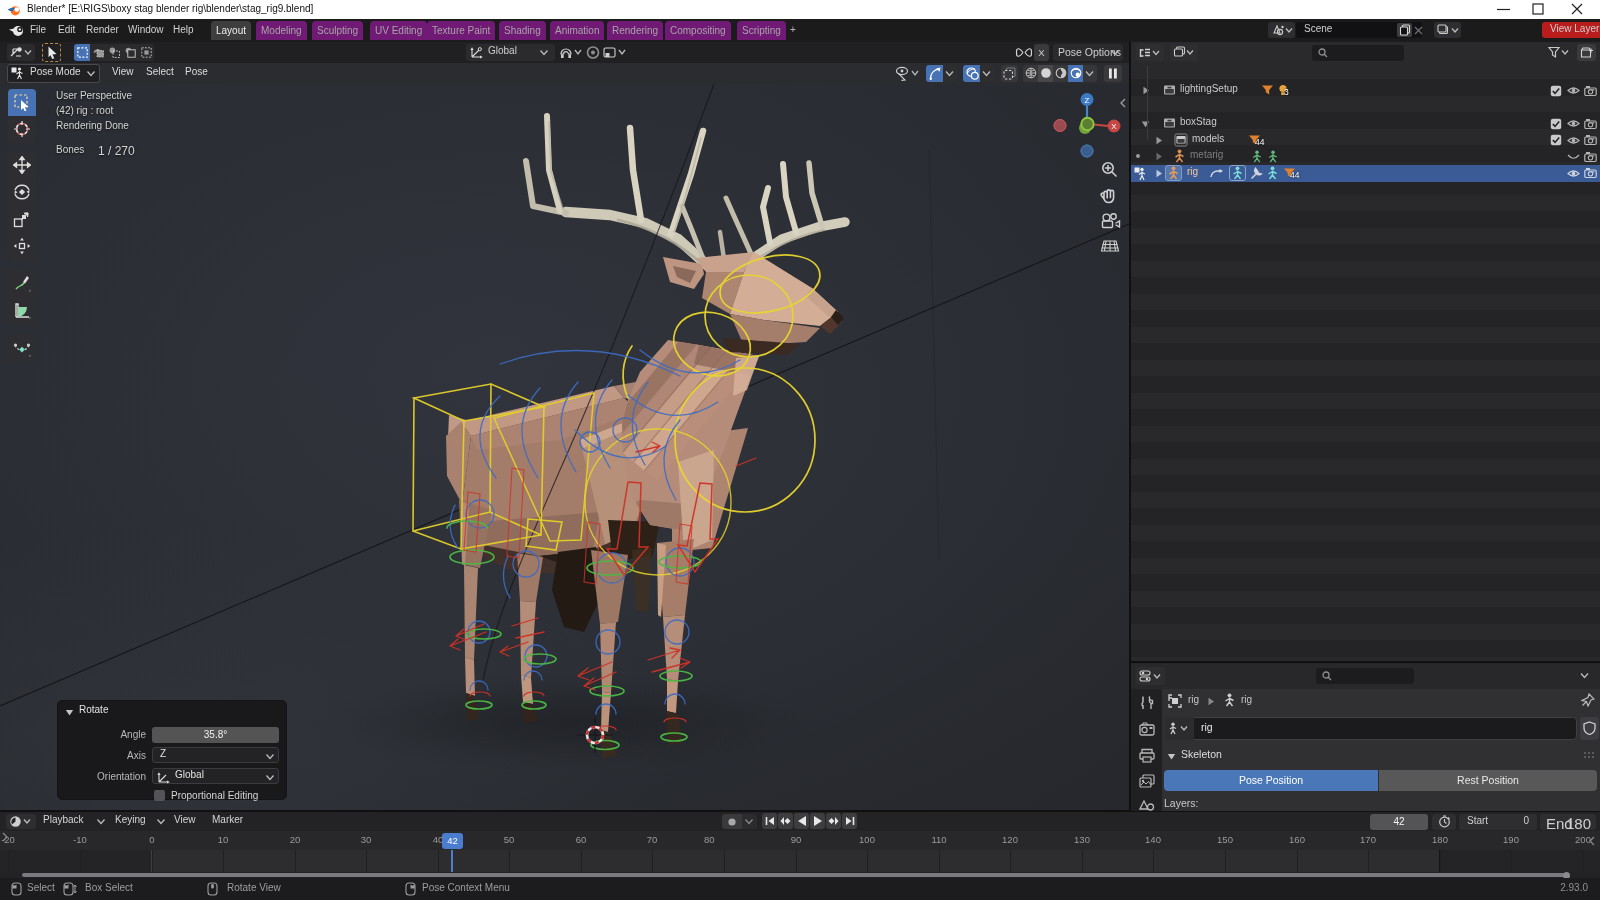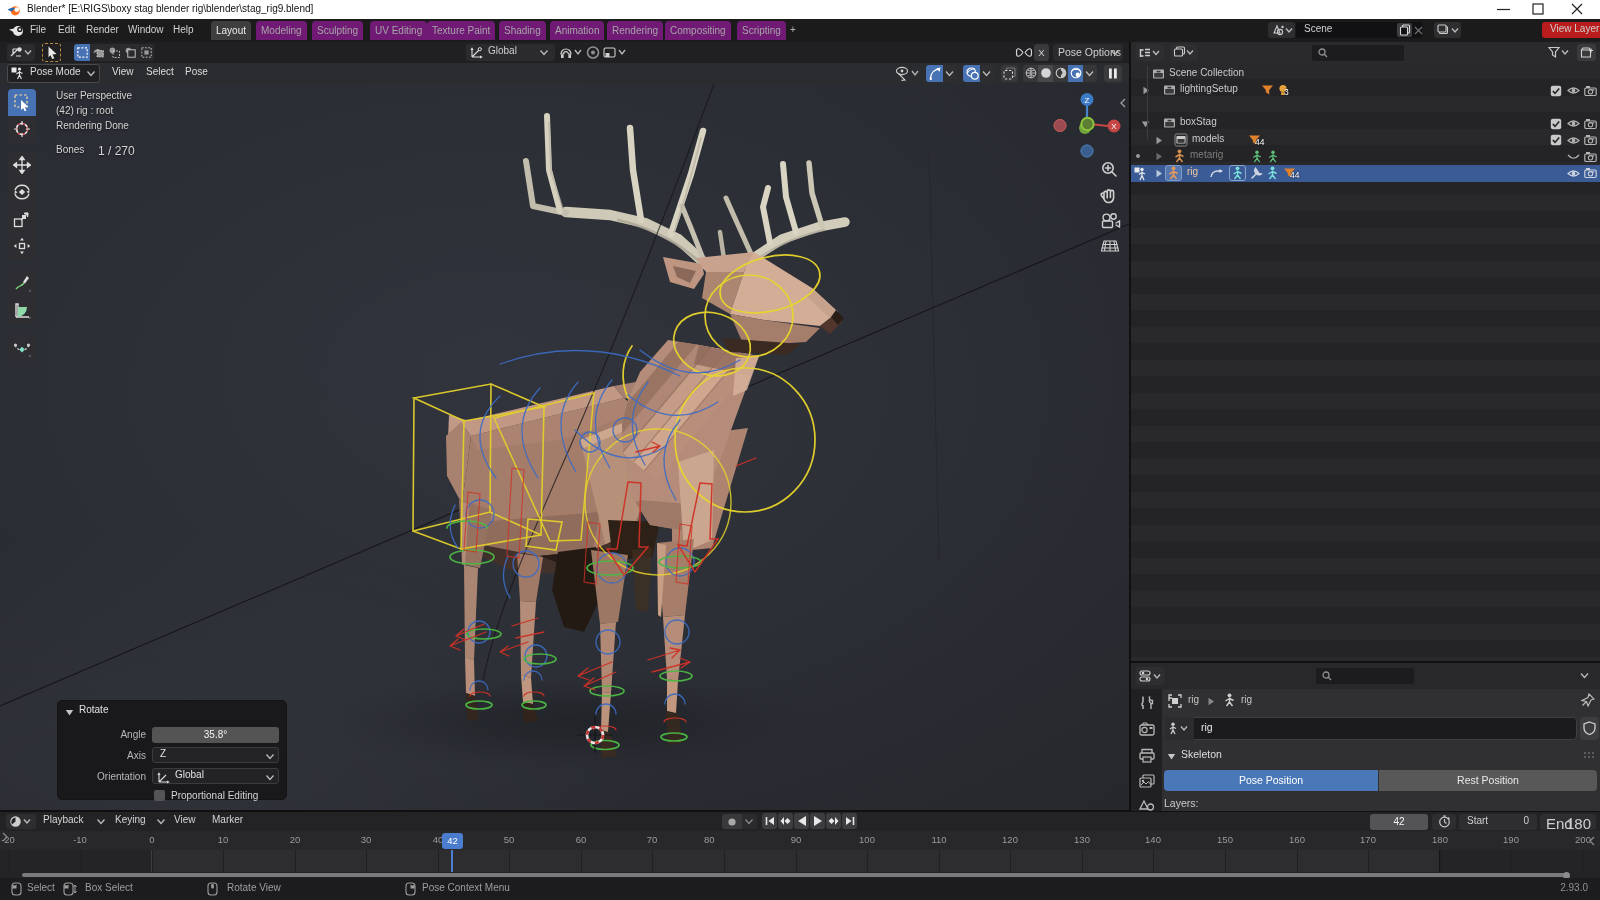--- a/index.html
+++ b/index.html
@@ -654,28 +654,20 @@
  <svg class="abs" style="left:417px;top:4px" width="24" height="13" viewBox="0 0 24 13">
         <path d="M1 1.5 h10 L7.5 6 v5 l-3 -2 v-3 Z" fill="none" stroke="#c9c9c9" stroke-width="1.2"></path>
         <path d="M14 4.5 l3 3.5 3-3.5" fill="none" stroke="#bbb" stroke-width="1.3"></path>
       </svg>
  <div class="btn" style="left:446px;top:2px;width:19px;height:17px;background:#3a3a3d"></div>
  <svg class="abs" style="left:449px;top:4px" width="14" height="13" viewBox="0 0 14 13">
         <path d="M1.5 4 h9 v7 h-9 Z M1.5 4 l1.5 -2 h6 l1.5 2" fill="none" stroke="#d2d2d2" stroke-width="1.1"></path>
         <path d="M11 2.5 v4 M9 4.5 h4" stroke="#d2d2d2" stroke-width="1.2"></path>
       </svg>
 
- <div class="abs" style="left:0;top:23.5px;width:469px;height:16.5px">
-  <svg class="abs" style="left:21px;top:2px" width="13" height="12" viewBox="0 0 13 12">
-          <rect x="1" y="1.5" width="11" height="9" rx="1" fill="#aeaeae"></rect>
-          <rect x="2.2" y="5" width="8.6" height="4.5" fill="#3a3a3d"></rect>
-          <rect x="4.5" y="2.8" width="4" height="1.6" fill="#3a3a3d"></rect>
-        </svg>
-  <span class="abs" style="left:38px;top:1px;color:#cacaca;font-size:10px">Scene Collection</span>
- </div>
  <div class="abs" style="left:0;top:40px;width:469px;height:16.5px">
   <svg class="abs" style="left:11px;top:4px" width="8" height="9" viewBox="0 0 8 9">
           <path d="M1.5 0.8 L7 4.5 L1.5 8.2 Z" fill="#999"></path>
         </svg>
   <svg class="abs" style="left:32px;top:2px" width="13" height="12" viewBox="0 0 13 12">
           <rect x="1" y="1.5" width="11" height="9" rx="1" fill="#aeaeae"></rect>
           <rect x="2.2" y="5" width="8.6" height="4.5" fill="#3a3a3d"></rect>
           <rect x="4.5" y="2.8" width="4" height="1.6" fill="#3a3a3d"></rect>
         </svg>
   <span class="abs" style="left:49px;top:1px;color:#cacaca;font-size:10px">lightingSetup</span>

